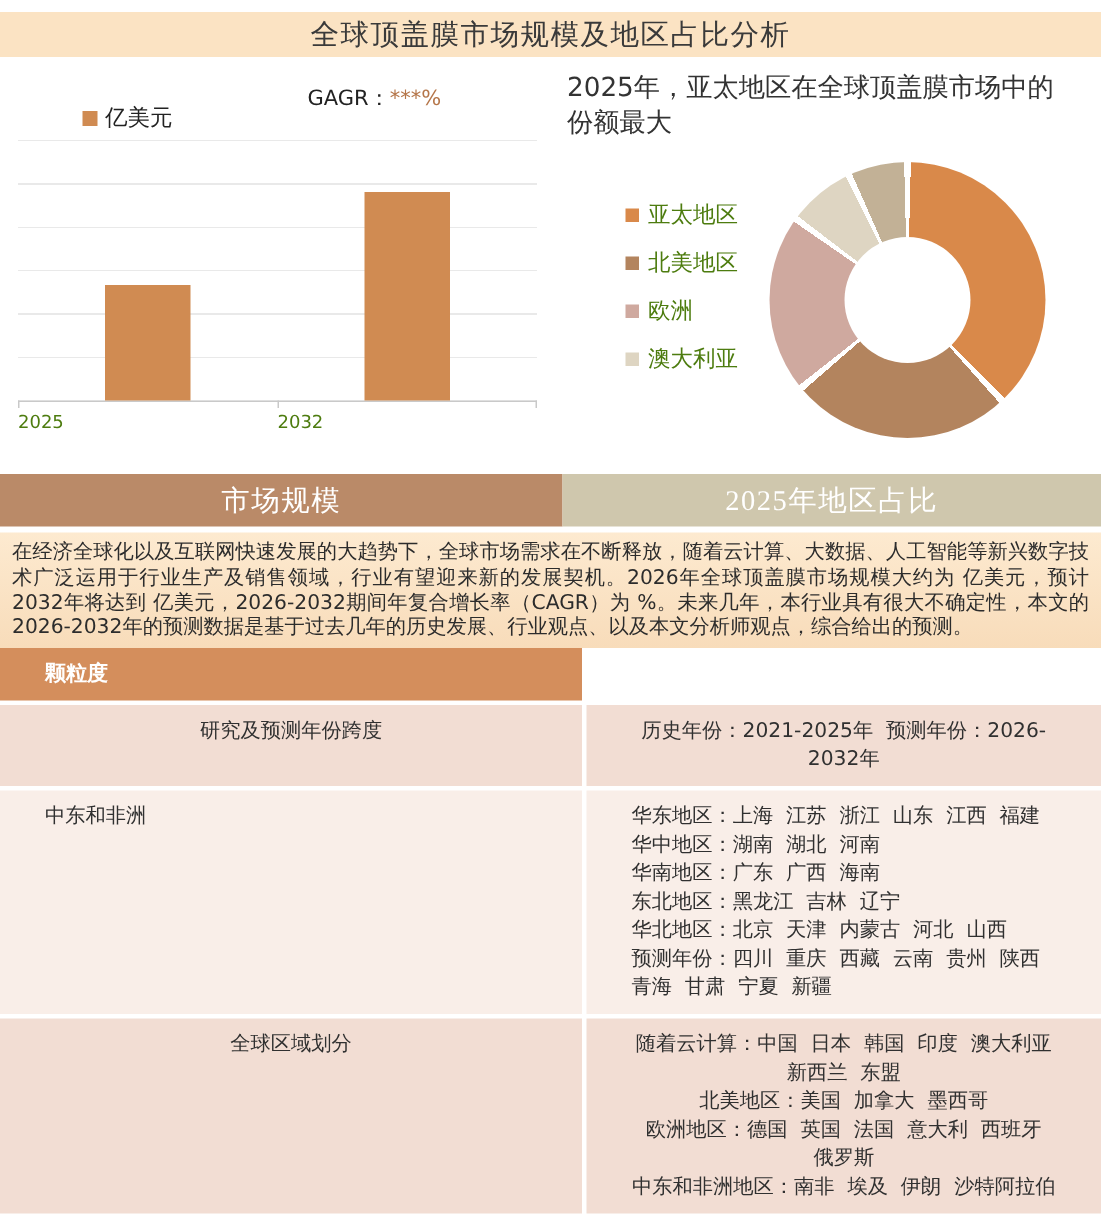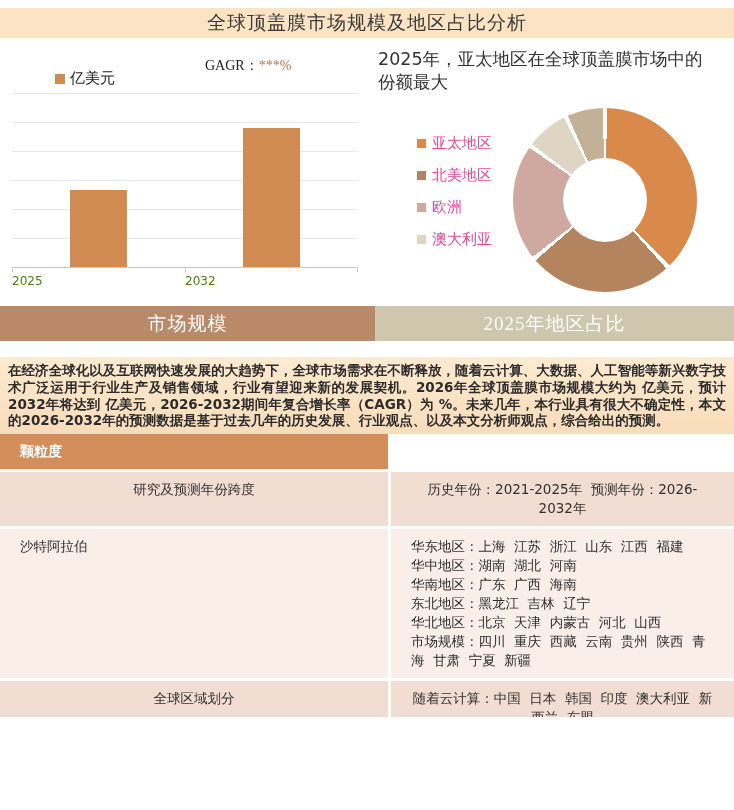--- a/index.html
+++ b/index.html
@@ -1,71 +1,71 @@
 <!DOCTYPE html>
 <html style="--accent: #d48e5c; --band-peach: #fbe3c3; --intro-top: #fdead0; --intro-bottom: #f8dcba; --tab-left: #ba8a68; --tab-right: #cfc7ad; --row-pink: #f2ddd3; --row-light: #f9eee8; --bar-color: #d08b52; --gagr-color: #b5764a;"><head>
 <meta charset="utf-8">
 <style>
   html,body{margin:0;padding:0;background:#fff;}
-  .page{position:relative;width:734px;height:717px;background:#fff;overflow:hidden;
+  .page{position:relative;width:734px;height:810px;background:#fff;overflow:hidden;
         font-family:"DejaVu Sans","Liberation Sans",sans-serif;color:#303030;}
 
   
   .top-band{margin-top:8px;height:30px;background:var(--band-peach);
             display:flex;align-items:center;justify-content:center;}
   .top-band .title{font-family:"Liberation Serif",serif;font-size:19px;color:#3a3a3a;letter-spacing:1px;}
 
   
   .charts-row{position:relative;height:264px;display:flex;}
   .bar-panel{position:relative;width:368px;height:100%;}
   .pie-panel{position:relative;width:366px;height:100%;}
 
   .bar-legend{position:absolute;left:55px;top:31px;display:flex;align-items:center;font-size:15px;color:#222;}
   .legend-sq{width:10px;height:10px;background:var(--bar-color);margin-right:5px;display:inline-block;}
-  .gagr{position:absolute;left:205px;top:19px;font-size:14px;color:#222;font-family:Liberation Serif, serif;}
+  .gagr{position:absolute;left:205px;top:19px;font-size:14px;color:#222;}
   .gagr .stars{color:var(--gagr-color);}
 
   .bar-plot{position:absolute;left:12px;right:10px;top:55px;height:174px;
             border-bottom:1px solid #c9c9c9;
             background-image:repeating-linear-gradient(to top,transparent 0 28px,#e9e9e9 28px 29px);
             display:flex;align-items:flex-end;}
   .bar-slot{flex:1;display:flex;justify-content:center;align-items:flex-end;height:100%;}
   .bar{width:57px;background:var(--bar-color);}
   .tick{position:absolute;bottom:-5px;width:1px;height:5px;background:#c9c9c9;}
   .tick.t-left{left:0;} .tick.t-mid{left:50%;} .tick.t-right{right:0;}
   .bar-xlabels{position:absolute;left:12px;right:10px;top:236px;display:flex;}
   .bar-xlabels span{flex:1;text-align:left;font-size:12px;color:#4d7c0f;}
 
   .pie-title{padding:10px 20px 0 10px;font-size:17.5px;line-height:23px;color:#333;}
   .pie-legend{position:absolute;left:24px;top:96px;list-style:none;margin:0;padding:0;}
-  .pie-legend li{display:flex;align-items:flex-start;margin-bottom:13px;font-size:15px;color:#ec4899;padding-left:25px;}
+  .pie-legend li{display:flex;align-items:flex-start;margin-bottom:13px;font-size:15px;color:#4d7c0f;padding-left:25px;}
   .pie-legend .sq{width:9px;height:9px;margin:5px 6px 0 0;flex:0 0 9px;}
   .pie-legend .lbl{width:66px;line-height:19px;}
   .donut{position:absolute;left:145px;top:70px;width:184px;height:184px;border-radius:50%;}
   .donut-hole{position:absolute;left:27%;top:27%;right:27%;bottom:27%;border-radius:50%;background:#fff;}
 
   
-  .tabs-row{margin-top:4px;height:35px;display:flex;}
+  .tabs-row{margin-top:14px;height:35px;display:flex;}
   .tab{display:flex;align-items:center;justify-content:center;font-size:19px;color:#fff;
        font-family:"Liberation Serif",serif;letter-spacing:1px;}
   .tab.left{width:375px;background:var(--tab-left);}
   .tab.right{width:359px;background:var(--tab-right);}
 
   
-  .intro{margin-top:16px;padding:5px 8px;font-size:13.5px;line-height:16.8px;color:#2c2c2c;
-         text-align:justify;background:linear-gradient(180deg,var(--intro-top),var(--intro-bottom));font-weight:bold;}
+  .intro{margin-top:4px;padding:5px 8px;font-size:13.5px;line-height:16.8px;color:#2c2c2c;
+         text-align:justify;background:linear-gradient(180deg,var(--intro-top),var(--intro-bottom));}
 
   .table-title{margin:5px 0 6px;text-align:center;font-size:15.5px;font-weight:bold;color:#111;}
 
   
   .g-table{width:734px;}
   .t-row{display:grid;grid-template-columns:388px 1fr;column-gap:3px;margin-bottom:3px;background:#fff;}
   .t-head .cell{background:var(--accent);color:#fff;font-weight:bold;font-size:14px;
                 min-height:28px;display:flex;align-items:center;}
-  .cell{padding:8px 20px;font-size:13.5px;line-height:19px;box-sizing:border-box;}
+  .cell{padding:8px 30px;font-size:13.5px;line-height:19px;box-sizing:border-box;}
   .t-row .label-cell,.t-row .detail-cell{white-space:pre-wrap;}
   .row-a .cell{background:var(--row-pink);text-align:center;}
   .row-b .cell{background:var(--row-light);}
   .r1 .cell{min-height:40px;} .r2 .cell{min-height:126px;} .r3 .cell{min-height:86px;} .r4 .cell{min-height:34px;}
 </style>
 </head>
 <body>
 
 <div class="page">
 
@@ -136,27 +136,27 @@
 
   <div class="g-table">
     <div class="t-row t-head">
       <div class="cell">颗粒度</div>
     </div>
     <div class="t-row row-a r1">
       <div class="cell label-cell">研究及预测年份跨度</div>
       <div class="cell detail-cell">历史年份：2021-2025年  预测年份：2026-2032年</div>
     </div>
     <div class="t-row row-b r2">
-      <div class="cell label-cell">沙特阿拉伯</div>
+      <div class="cell label-cell">中东和非洲</div>
       <div class="cell detail-cell">华东地区：上海  江苏  浙江  山东  江西  福建
 华中地区：湖南  湖北  河南
 华南地区：广东  广西  海南
 东北地区：黑龙江  吉林  辽宁
 华北地区：北京  天津  内蒙古  河北  山西
-市场规模：四川  重庆  西藏  云南  贵州  陕西  青海  甘肃  宁夏  新疆</div>
+预测年份：四川  重庆  西藏  云南  贵州  陕西  青海  甘肃  宁夏  新疆</div>
     </div>
     <div class="t-row row-a r3">
       <div class="cell label-cell">全球区域划分</div>
       <div class="cell detail-cell">随着云计算：中国  日本  韩国  印度  澳大利亚  新西兰  东盟
 北美地区：美国  加拿大  墨西哥
 欧洲地区：德国  英国  法国  意大利  西班牙  俄罗斯
 中东和非洲地区：南非  埃及  伊朗  沙特阿拉伯</div>
     </div>
     <div class="t-row row-b r4">
       <div class="cell label-cell">报告涉及的价值单位</div>

